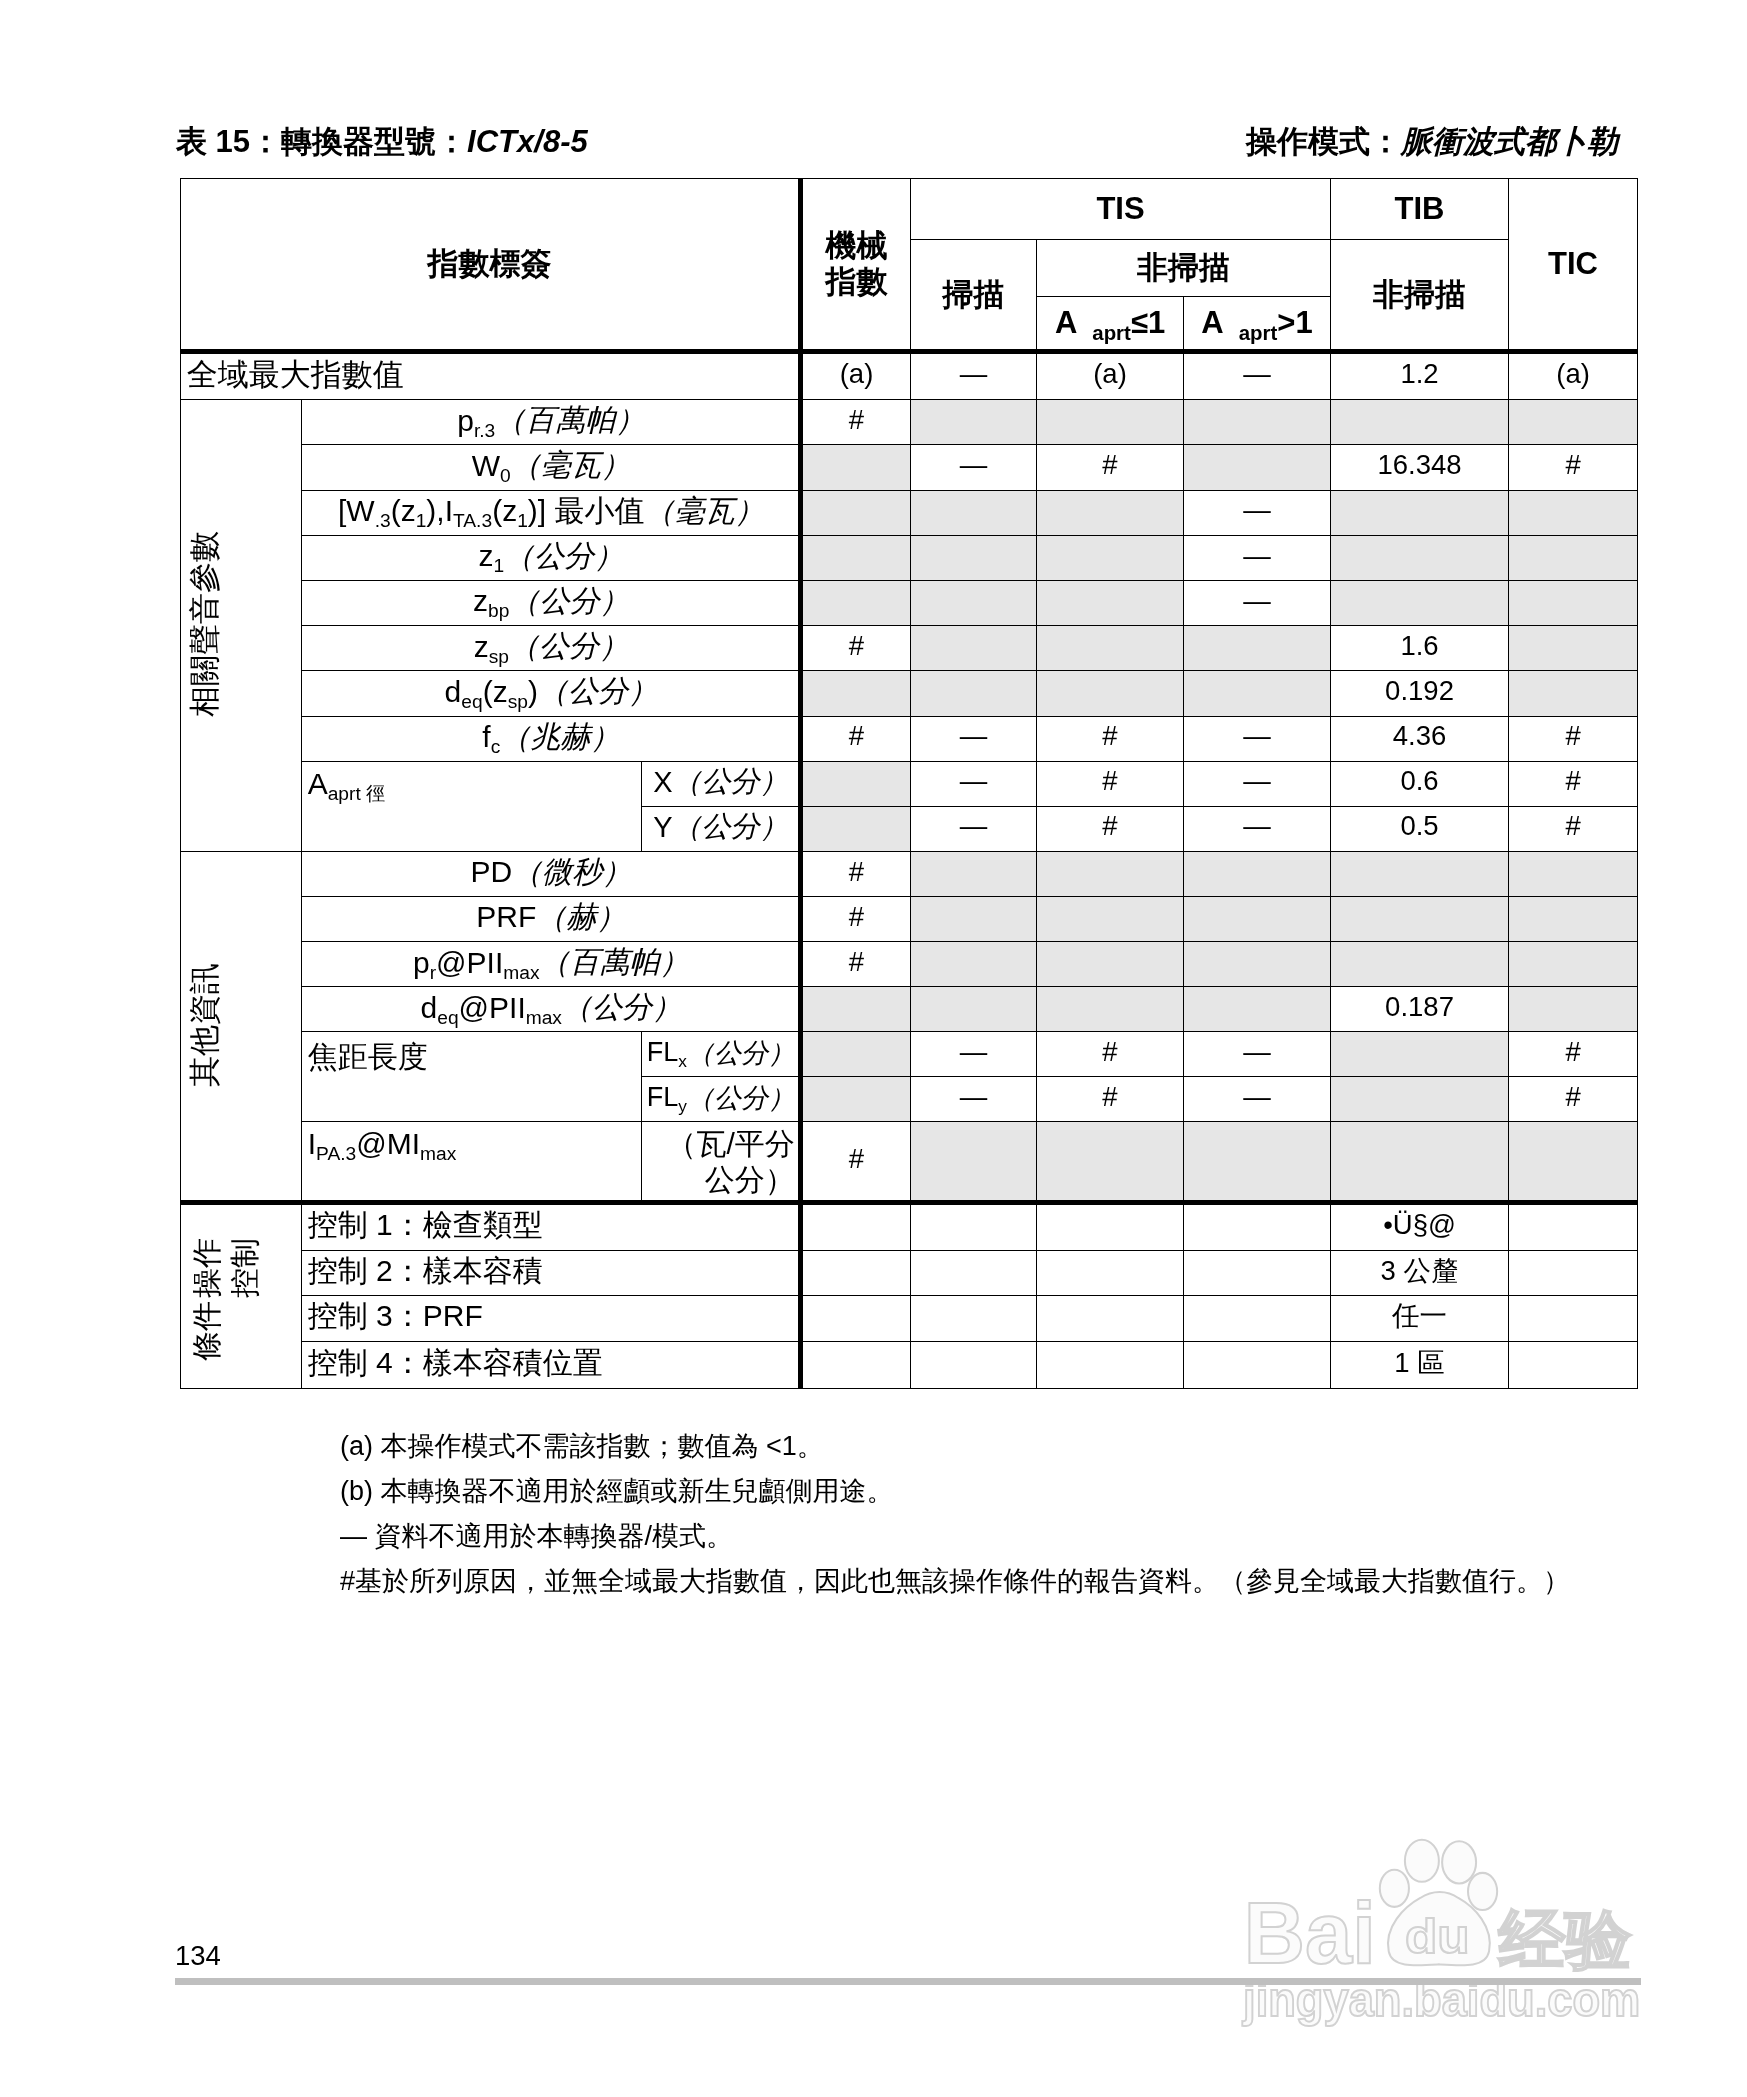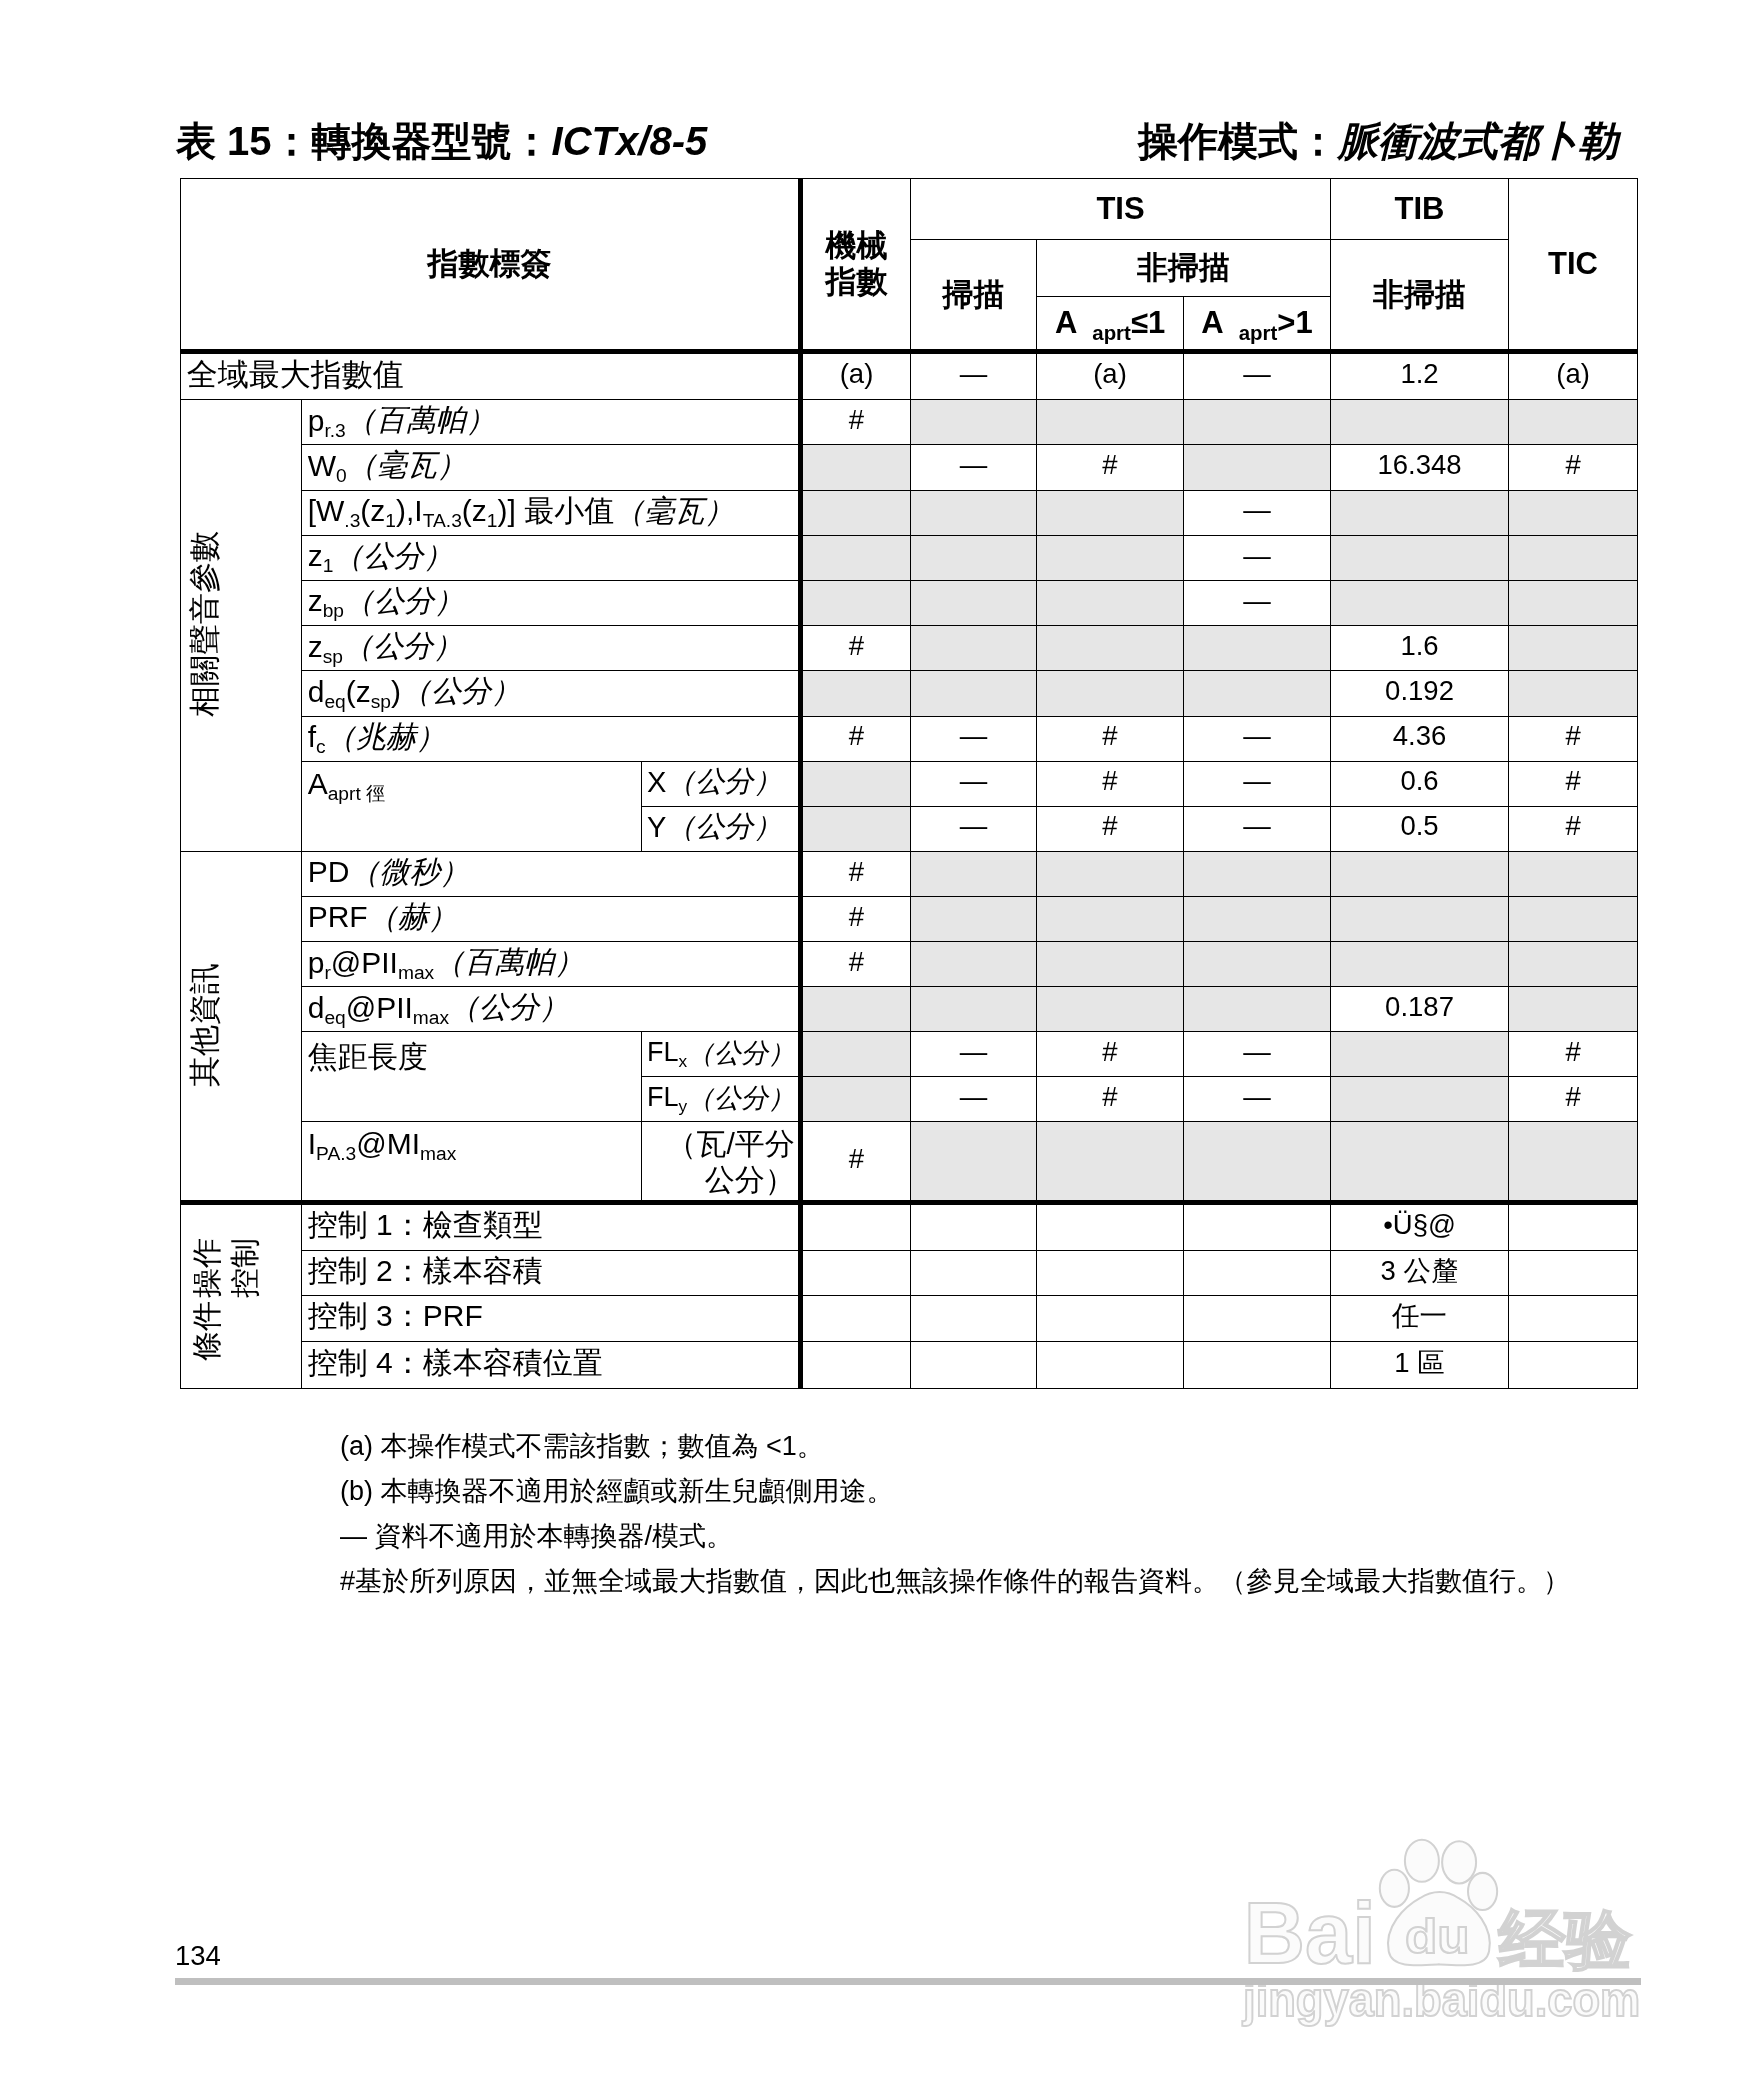--- a/index.html
+++ b/index.html
@@ -1,39 +1,39 @@
 <!DOCTYPE html>
 <html style="font-size:13px"><head>
 <meta charset="utf-8">
 <style>
   * { box-sizing: border-box; }
   html, body { margin: 0; padding: 0; background: #ffffff; }
   body {
     width: 1748px; height: 2097px; position: relative; overflow: hidden;
     font-family: "Liberation Sans", "DejaVu Sans", sans-serif; color: #000;
   }
-  .title { position: absolute; top: 122px; font-size: 40px; font-weight: bold; line-height: 39px; white-space: nowrap; }
+  .title { position: absolute; top: 122px; font-size: 31px; font-weight: bold; line-height: 39px; white-space: nowrap; }
   .title-left { left: 176px; }
   .title-right { right: 130px; }
   .it { font-style: italic; }
 
   table.idx {
     position: absolute; left: 180px; top: 178px; width: 1458px;
     border-collapse: collapse; table-layout: fixed;
   }
   .idx td, .idx th { border: 1.6px solid #000; padding: 0; }
   .idx th { font-weight: bold; font-size: 31px; text-align: center; vertical-align: middle; line-height: 1.15; }
   .idx th.tl, .idx td.tl { border-left: 5.7px solid #000; }
   .idx td.tt { border-top: 5.7px solid #000; }
   .idx td[data-shaded="true"] { background: #e6e6e6; }
 
   .idx td.v { text-align: center; vertical-align: middle; font-size: 27.5px; line-height: 1; padding-bottom: 4.9px; }
   .idx td.lab { font-size: 30px; vertical-align: middle; padding: 0 3.2px 3.2px 5.7px; white-space: nowrap; }
   .idx td.lab-top { vertical-align: top; padding-top: 4.9px; }
-  .labrow { display: flex; justify-content: flex-start; align-items: center; white-space: nowrap; }
+  .labrow { display: flex; justify-content: center; align-items: center; white-space: nowrap; }
   .unit { text-align: right; font-style: italic; }
   .idx sub { font-size: 0.64em; vertical-align: -0.32em; line-height: 0; }
   .idx th sub { font-size: 0.66em; margin-left: 15px; }
 
   .idx td.glabel { font-size: 31px; padding: 0 0 3.2px 5.7px; vertical-align: middle; white-space: nowrap; }
   .idx td.grp { vertical-align: middle; text-align: left; padding-left: 8px; }
   .vtext {
     display: inline-block; writing-mode: vertical-rl; text-orientation: sideways;
     transform: rotate(180deg); font-size: 31px; line-height: 1; white-space: nowrap;
   }

